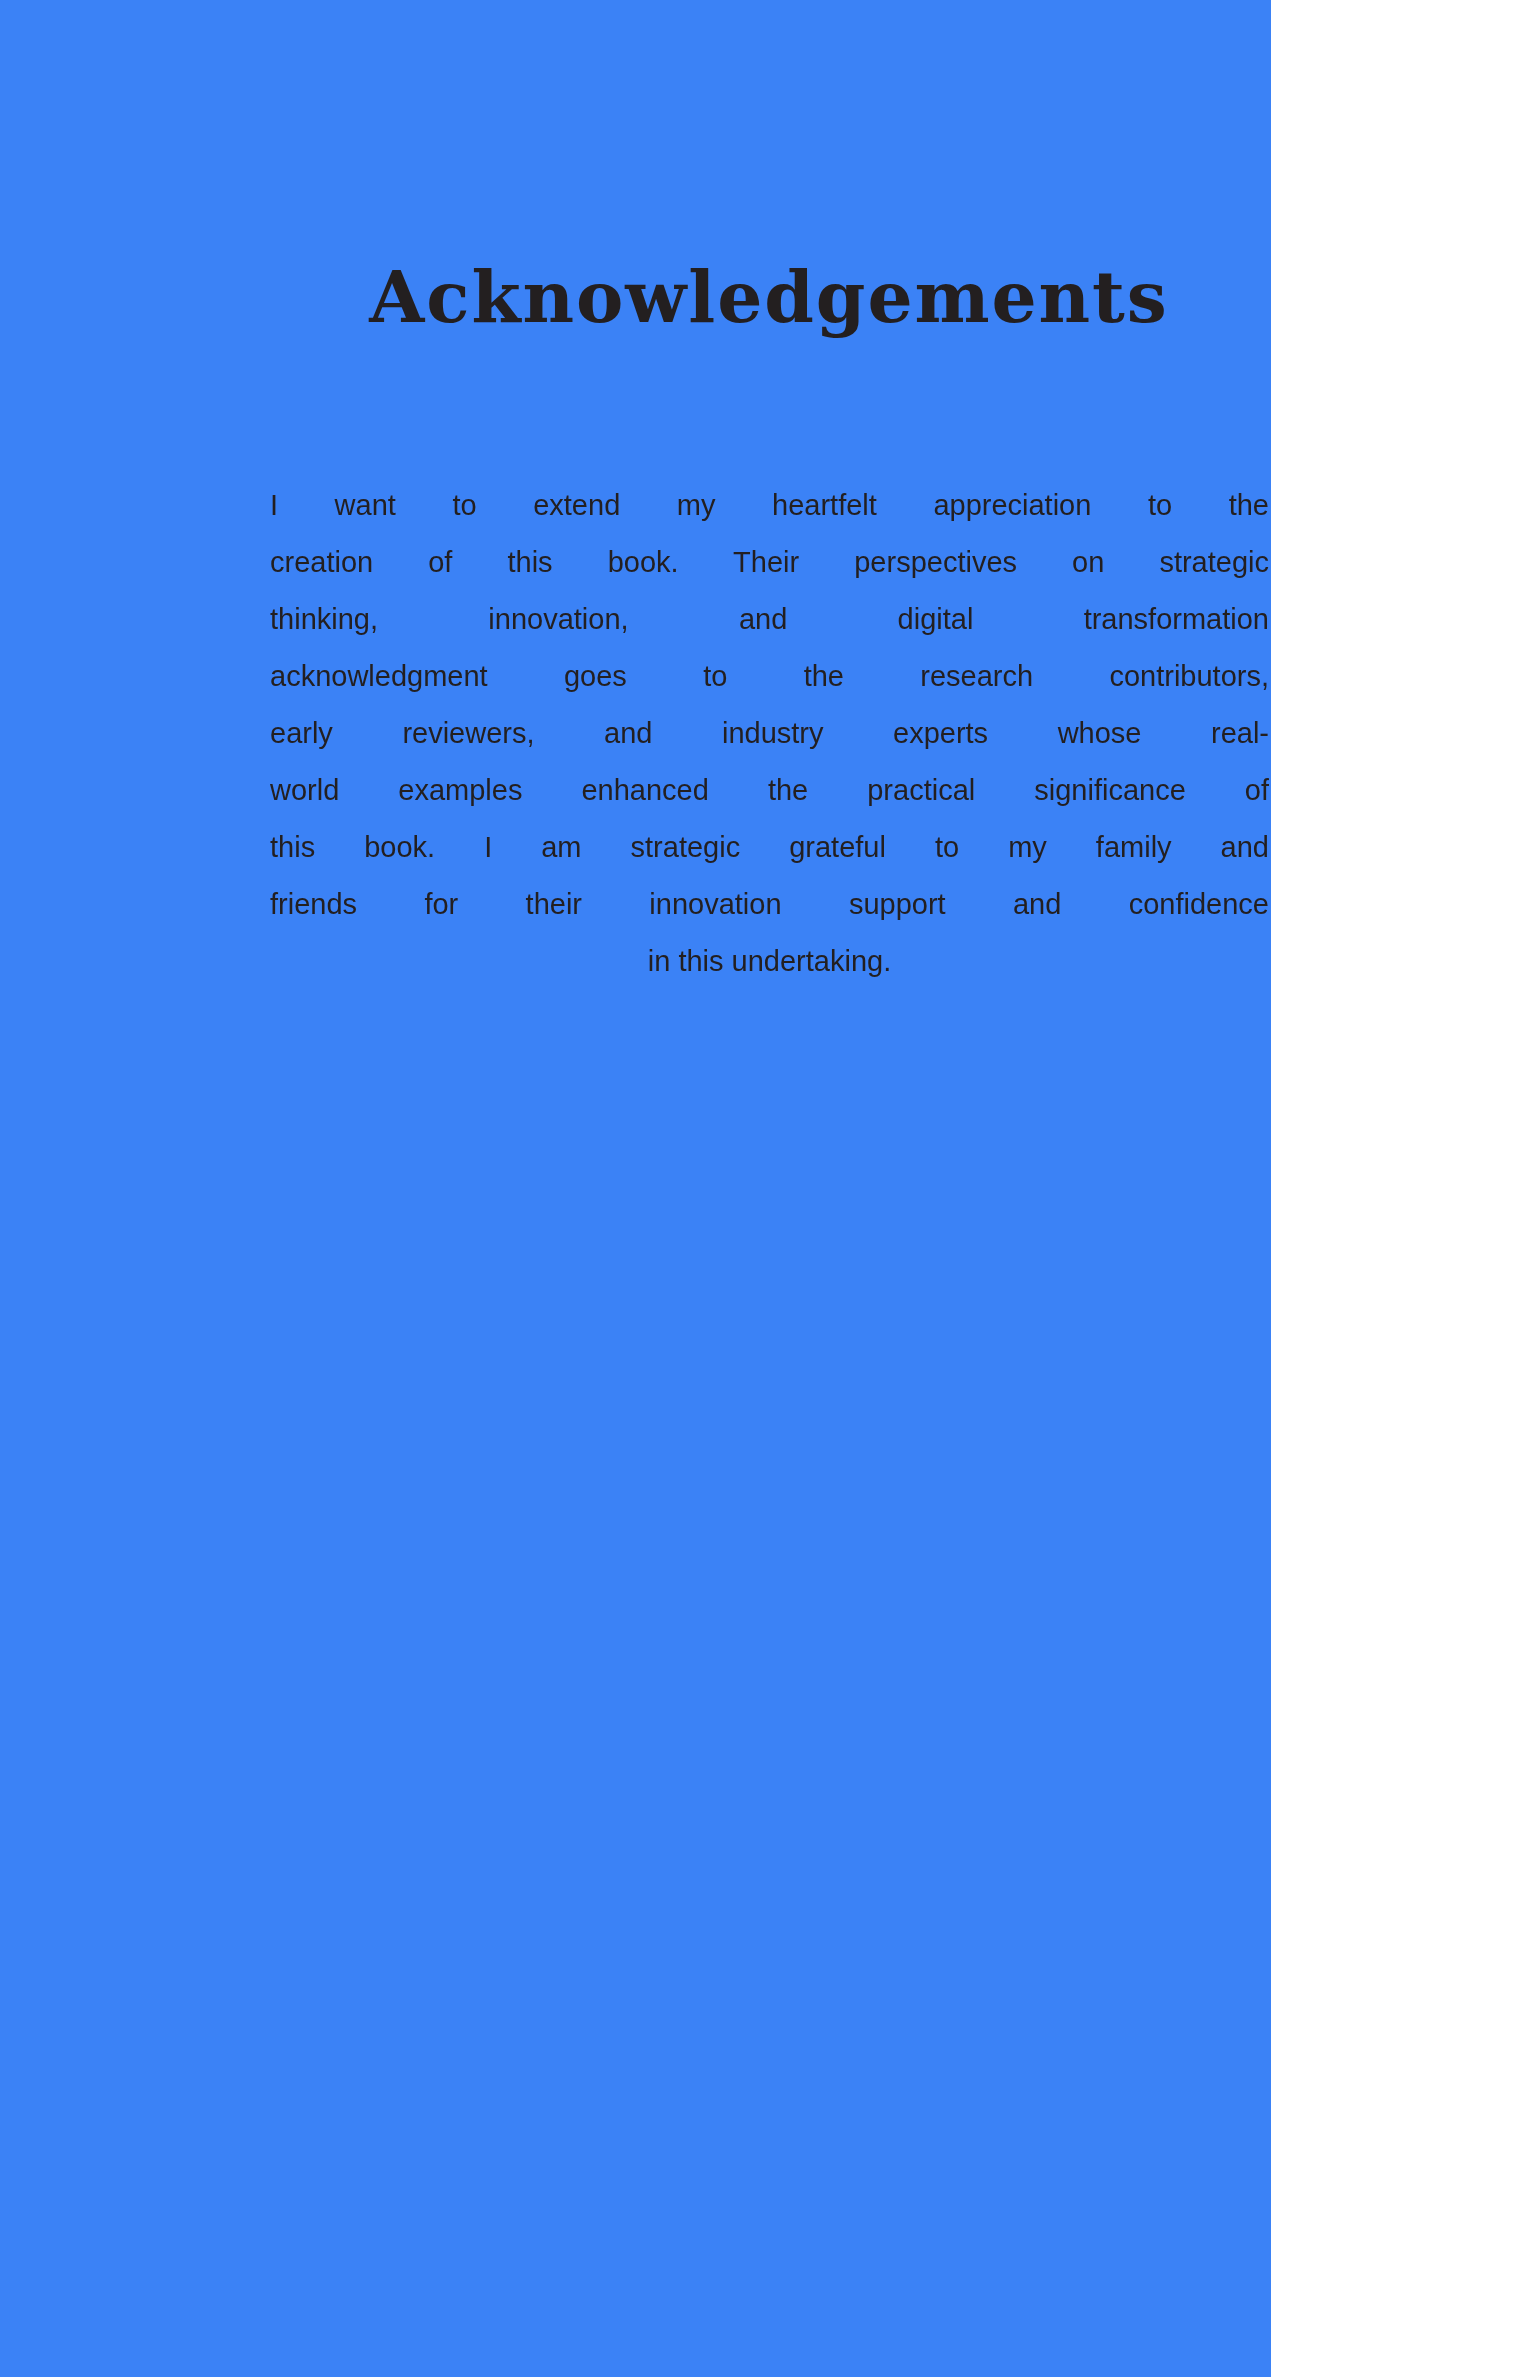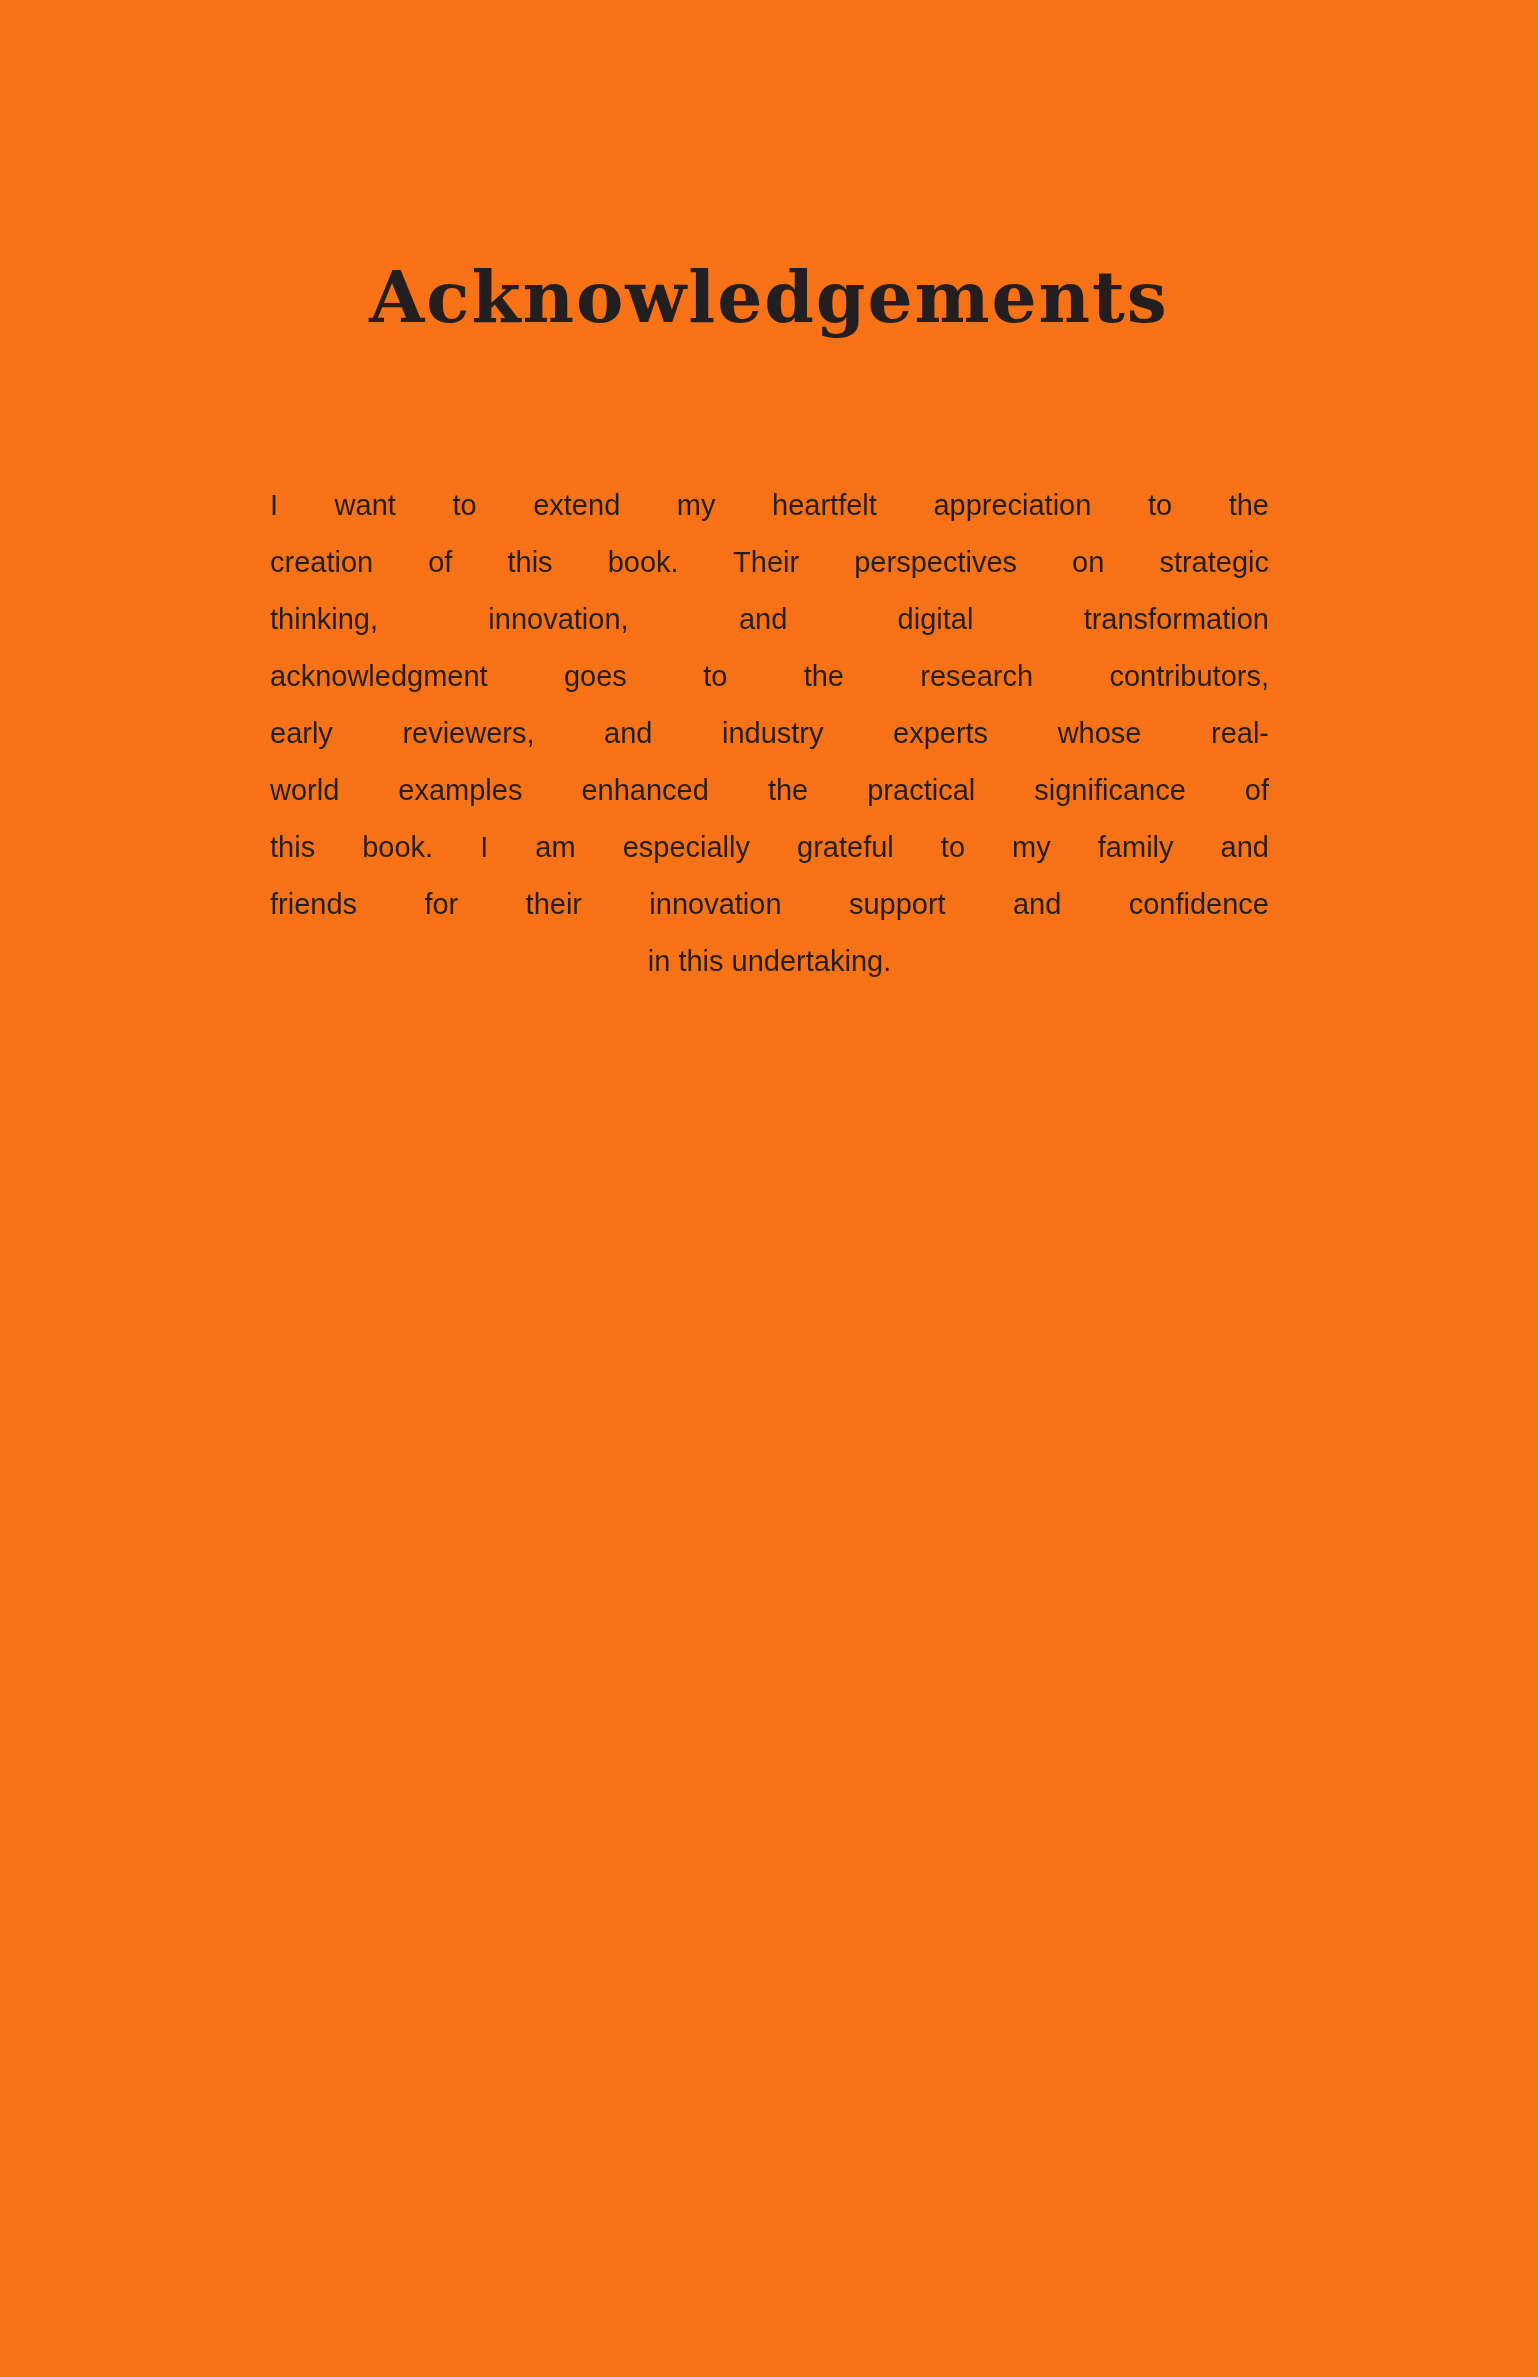--- a/index.html
+++ b/index.html
@@ -3,23 +3,23 @@
 <meta charset="utf-8">
 <style>
   html, body { margin: 0; padding: 0; }
   body {
     width: 1538px;
     height: 2377px;
     background: #ffffff;
   }
   .page {
     position: relative;
-    width: 1538px;
+    width: 1271px;
     height: 2377px;
-    background: #f97316;
+    background: #3b82f6;
     overflow: hidden;
     font-family: "Liberation Sans", sans-serif;
     text-decoration: underline;
   }
   .title {
     position: absolute;
     top: 262px;
     left: 269px;
     width: 1000px;
     margin: 0;
@@ -58,18 +58,18 @@
 <div class="page">
   <h1 class="title">Acknowledgements</h1>
 
   <div class="paragraph">
     <div class="line">I want to extend my heartfelt appreciation to the</div>
     <div class="line">creation of this book. Their perspectives on strategic</div>
     <div class="line">thinking, innovation, and digital transformation</div>
     <div class="line">acknowledgment goes to the research contributors,</div>
     <div class="line">early reviewers, and industry experts whose real-</div>
     <div class="line">world examples enhanced the practical significance of</div>
-    <div class="line">this book. I am especially grateful to my family and</div>
+    <div class="line">this book. I am strategic grateful to my family and</div>
     <div class="line">friends for their innovation support and confidence</div>
     <div class="line last">in this undertaking.</div>
   </div>
 </div>
 
 
 </body></html>

